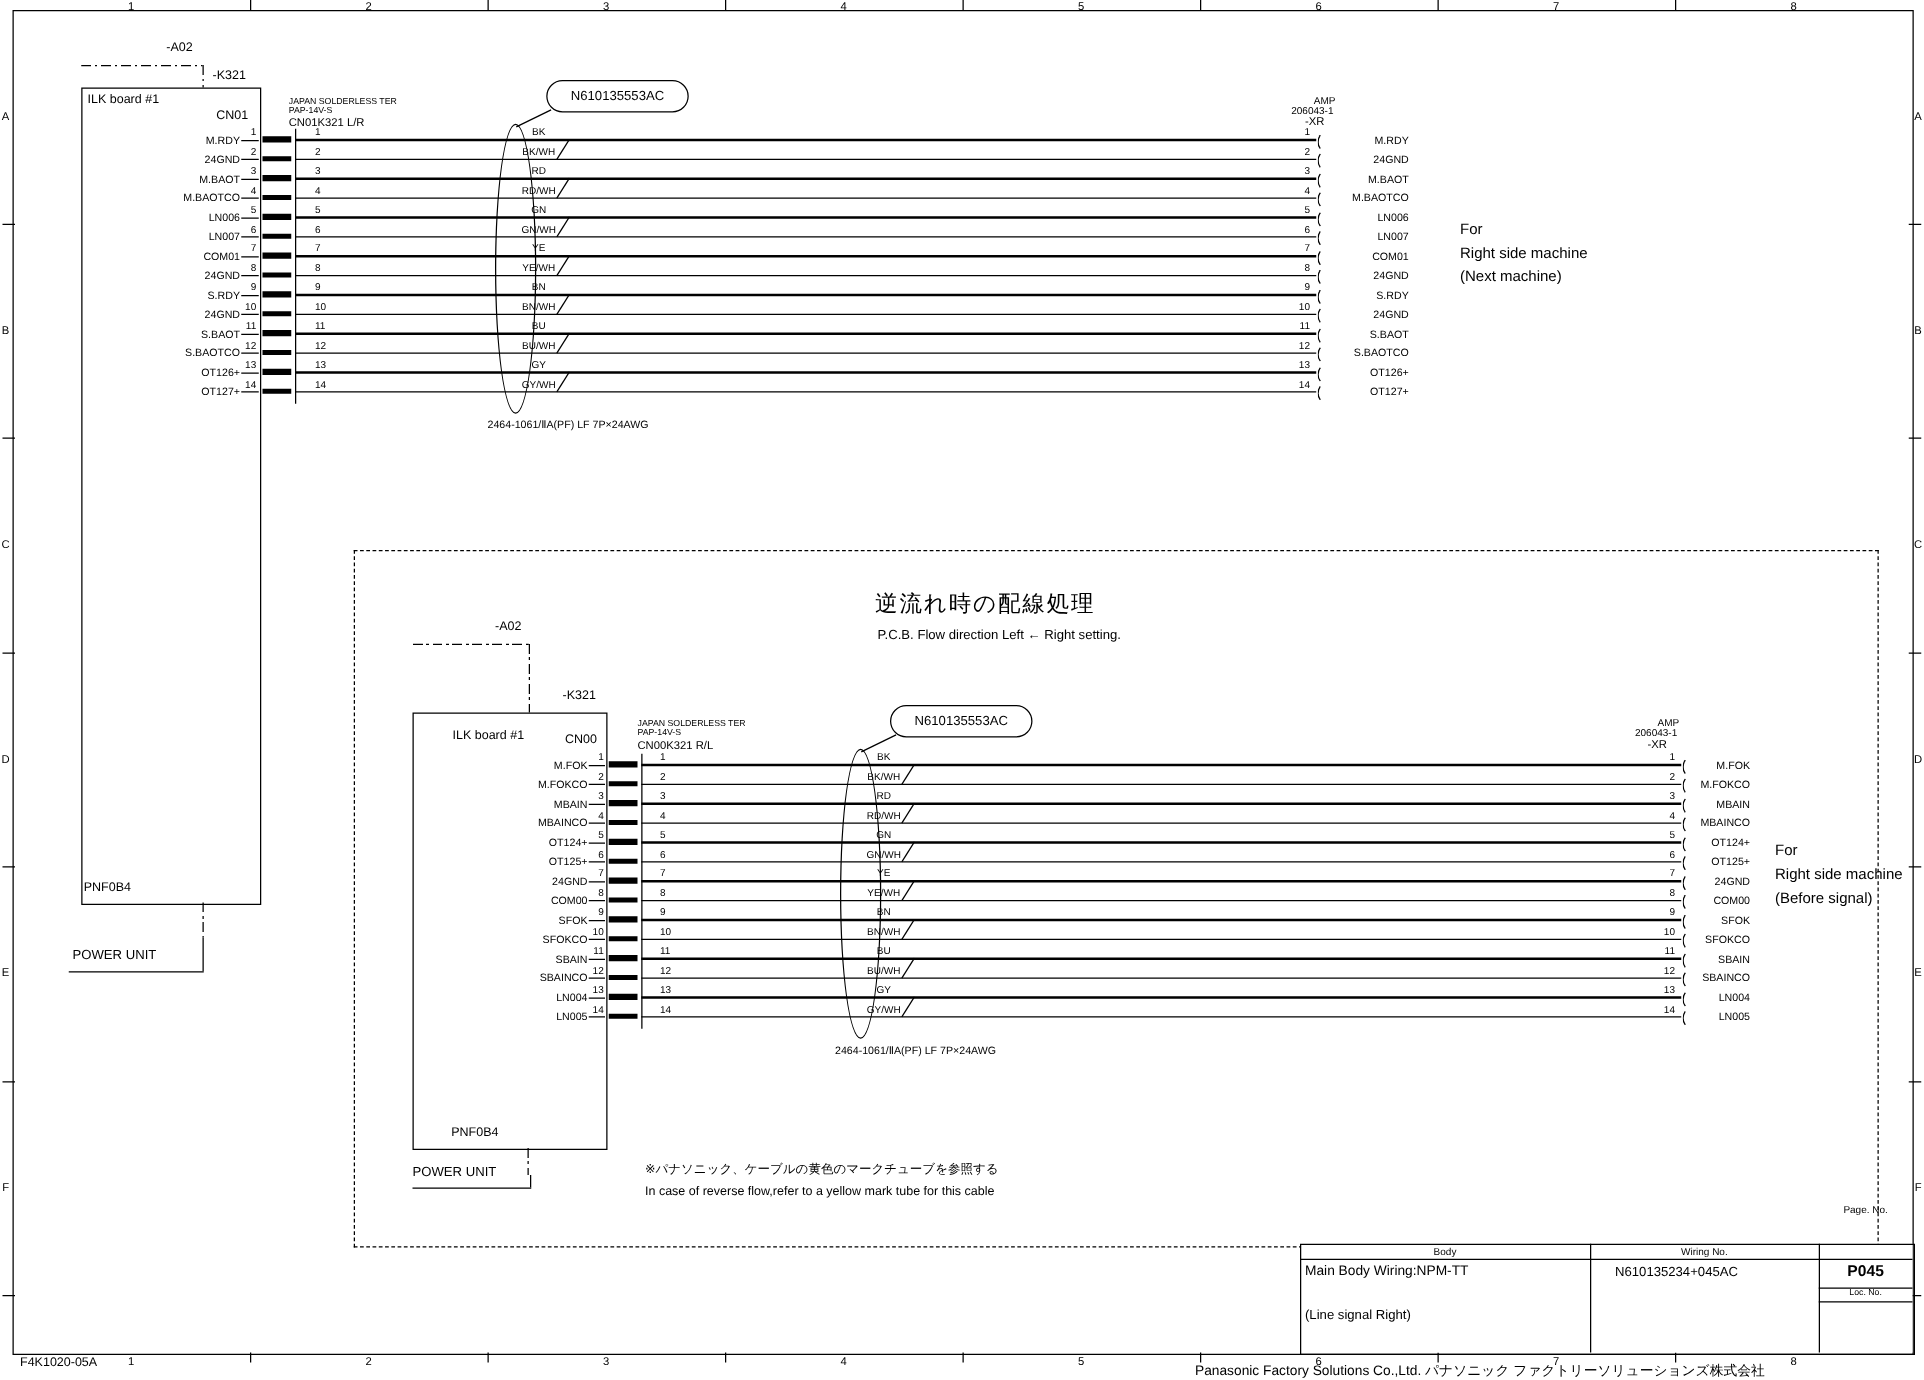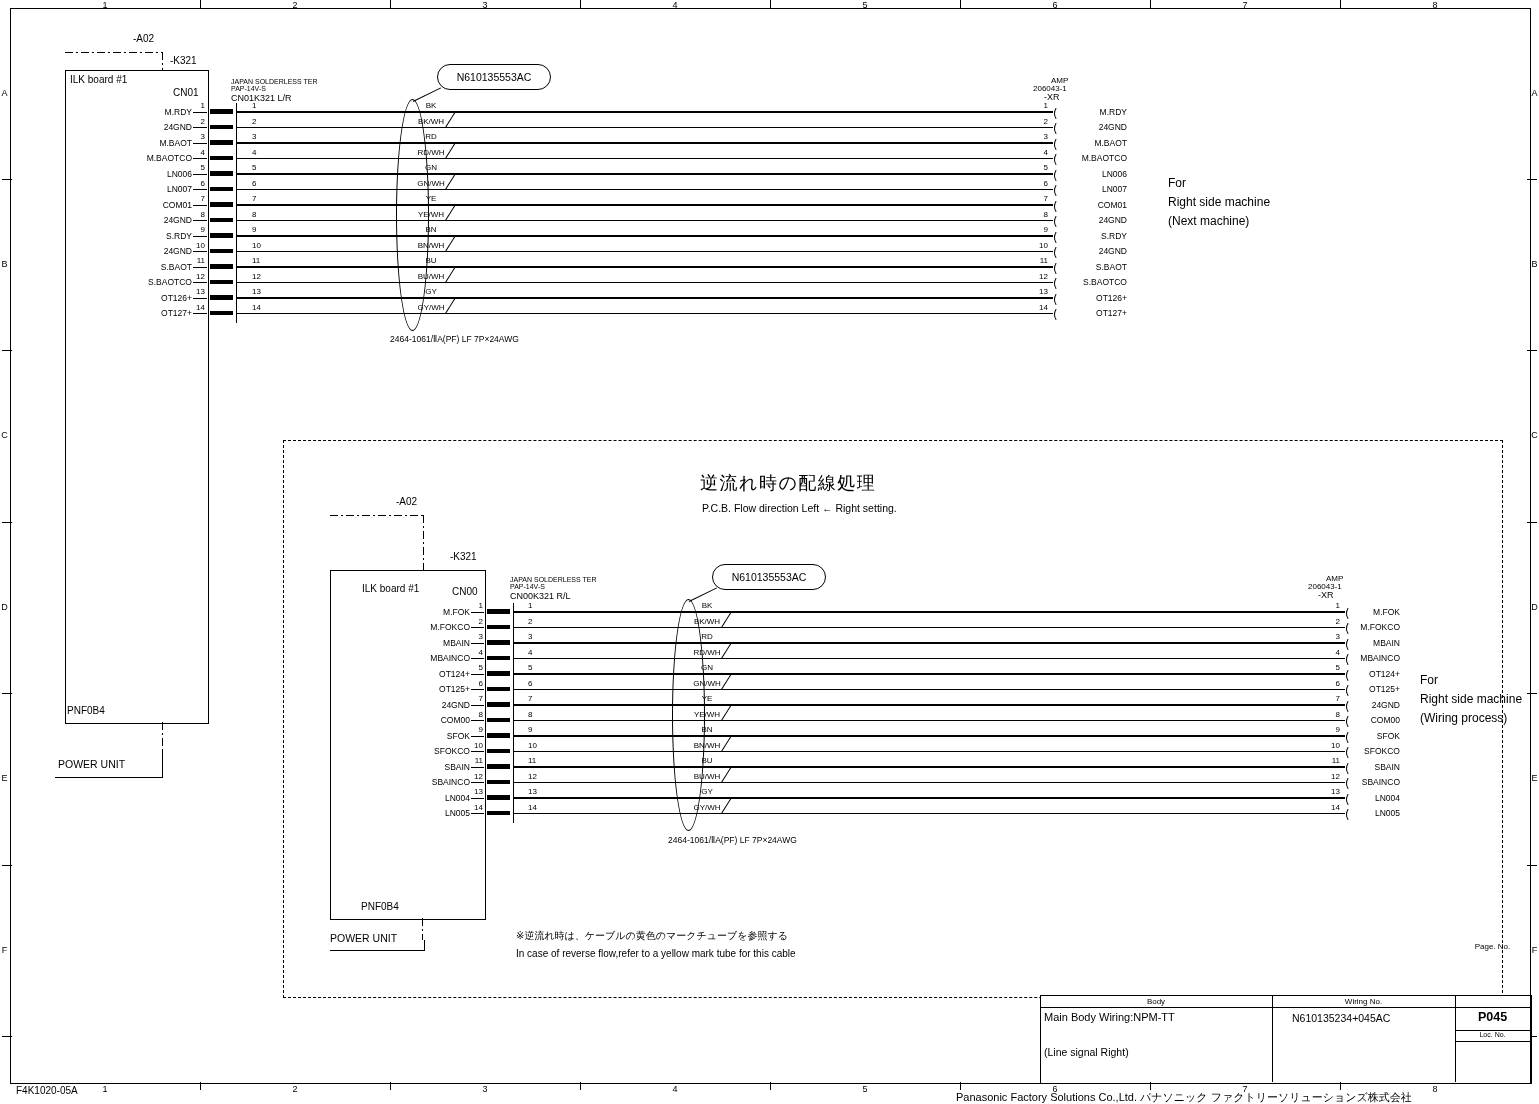--- a/index.html
+++ b/index.html
@@ -107,42 +107,42 @@
 <div class="lbl" style="left:390px;top:334px;font-size:8.5px">2464-1061/ⅡA(PF) LF 7P×24AWG</div>
 <div class="lbl" style="left:67px;top:705px;font-size:10px">PNF0B4</div>
 <div class="ddv" style="left:162px;top:722px;height:28px"></div>
 <div class="lbl" style="left:58px;top:758px;font-size:10.5px">POWER UNIT</div>
 <div class="hline" style="left:55px;top:777px;width:108px"></div>
 <div class="vline" style="left:162px;top:750px;height:27px"></div>
 
 <div class="dashed" style="left:283px;top:440px;width:1218px;height:556px"></div>
 <div class="lbl" style="left:700px;top:473px;font-size:18px;letter-spacing:1.5px">逆流れ時の配線処理</div>
 <div class="lbl" style="left:702px;top:502px;font-size:10.5px">P.C.B. Flow direction Left ← Right setting.</div>
-<div class="lbl" style="left:516px;top:930px;font-size:10px">※逆流れ時は、ケーブルの黄色のマークチューブを参照する</div>
+<div class="lbl" style="left:516px;top:930px;font-size:10px">※パナソニック、ケーブルの黄色のマークチューブを参照する</div>
 <div class="lbl" style="left:516px;top:948px;font-size:10px">In case of reverse flow,refer to a yellow mark tube for this cable</div>
 
 <div class="lbl" style="left:396px;top:496px;font-size:10px">-A02</div>
 <div class="ddh" style="left:330px;top:515px;width:93px"></div>
 <div class="ddv" style="left:423px;top:515px;height:55px"></div>
 <div class="lbl" style="left:450px;top:551px;font-size:10px">-K321</div>
 <div class="rect" style="left:330px;top:570px;width:154px;height:348px"></div>
 <div class="lbl" style="left:362px;top:583px;font-size:10px">ILK board #1</div>
 <div class="lbl" style="left:452px;top:586px;font-size:10px">CN00</div>
 <div class="lbl" style="left:510px;top:576px;font-size:7px">JAPAN SOLDERLESS TER</div>
 <div class="lbl" style="left:510px;top:583px;font-size:7px">PAP-14V-S</div>
 <div class="lbl" style="left:510px;top:591px;font-size:9px">CN00K321 R/L</div>
 <div class="stadium" style="left:712px;top:564px;width:112px;height:24px">N610135553AC</div>
 <div class="leader" style="left:689px;top:601px;width:31px;transform:rotate(-26deg)"></div>
 <div class="ellipse" style="left:672px;top:599px;width:31px;height:230px"></div>
 <div class="lbl" style="left:1326px;top:574px;font-size:8px">AMP</div>
 <div class="lbl" style="left:1308px;top:582px;font-size:8px">206043-1</div>
 <div class="lbl" style="left:1318px;top:590px;font-size:9px">-XR</div>
 <div class="lbl" style="left:1420px;top:673px;font-size:12px">For</div>
 <div class="lbl" style="left:1420px;top:692px;font-size:12px">Right side machine</div>
-<div class="lbl" style="left:1420px;top:711px;font-size:12px">(Wiring process)</div>
+<div class="lbl" style="left:1420px;top:711px;font-size:12px">(Before signal)</div>
 <div class="lbl" style="left:668px;top:835px;font-size:8.5px">2464-1061/ⅡA(PF) LF 7P×24AWG</div>
 <div class="lbl" style="left:361px;top:901px;font-size:10px">PNF0B4</div>
 <div class="ddv" style="left:422px;top:918px;height:22px"></div>
 <div class="lbl" style="left:330px;top:932px;font-size:10.5px">POWER UNIT</div>
 <div class="hline" style="left:330px;top:950px;width:95px"></div>
 <div class="vline" style="left:424px;top:940px;height:10px"></div>
 
 <div id="wires-1">
     <div style="position: absolute; left: 236px; top: 103px; width: 1.2px; height: 219.5px; background: rgb(0, 0, 0);"></div>
     <div class="lbl r" style="position: absolute; left: 102px; top: 106.5px; width: 90px; font-size: 8.5px;">M.RDY</div>
@@ -446,21 +446,21 @@
 
 <div class="bg" style="left:1040px;top:995px;width:490px;height:87px"></div>
 <div class="rect" style="left:1040px;top:995px;width:490px;height:87px"></div>
 <div class="vline" style="left:1272px;top:995px;height:87px"></div>
 <div class="vline" style="left:1455px;top:995px;height:87px"></div>
 <div class="hline" style="left:1040px;top:1007px;width:490px"></div>
 <div class="hline" style="left:1455px;top:1030px;width:75px"></div>
 <div class="hline" style="left:1455px;top:1041px;width:75px"></div>
 <div class="lbl c" style="left:1040px;top:997px;width:232px;font-size:8px">Body</div>
 <div class="lbl c" style="left:1272px;top:997px;width:183px;font-size:8px">Wiring No.</div>
-<div class="lbl c" style="left:1455px;top:942px;width:75px;font-size:8px">Page. No.</div>
+<div class="lbl c" style="left:1455px;top:963px;width:75px;font-size:8px">Page. No.</div>
 <div class="lbl" style="left:1044px;top:1011px;font-size:11px">Main Body Wiring:NPM-TT</div>
 <div class="lbl" style="left:1044px;top:1046px;font-size:10.5px">(Line signal Right)</div>
 <div class="lbl" style="left:1292px;top:1012px;font-size:10.5px">N610135234+045AC</div>
 <div class="lbl c" style="left:1455px;top:1010px;width:75px;font-size:12.5px;font-weight:600">P045</div>
 <div class="lbl c" style="left:1455px;top:1031px;width:75px;font-size:7px">Loc. No.</div>
 
 <div class="lbl" style="left:16px;top:1085px;font-size:10px">F4K1020-05A</div>
 <div class="lbl" style="left:956px;top:1091px;font-size:11px">Panasonic Factory Solutions Co.,Ltd. パナソニック ファクトリーソリューションズ株式会社</div>
 
 </body></html>

